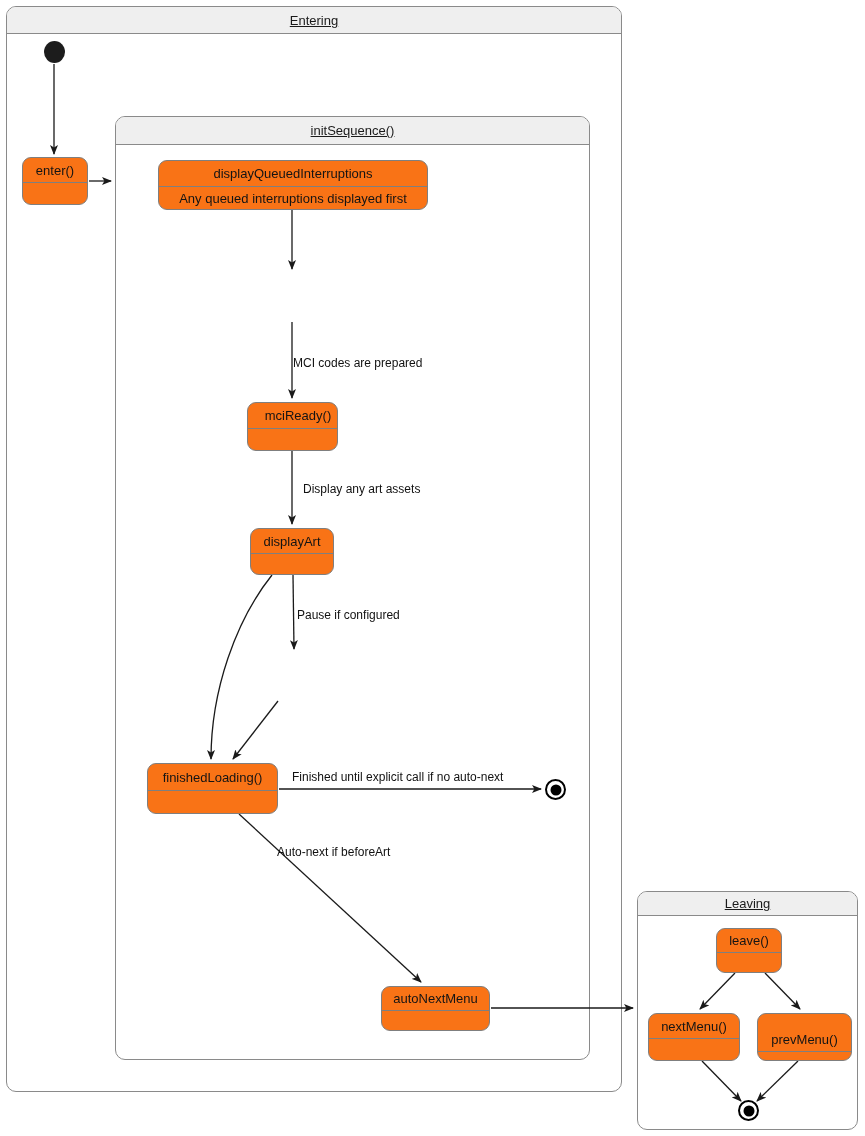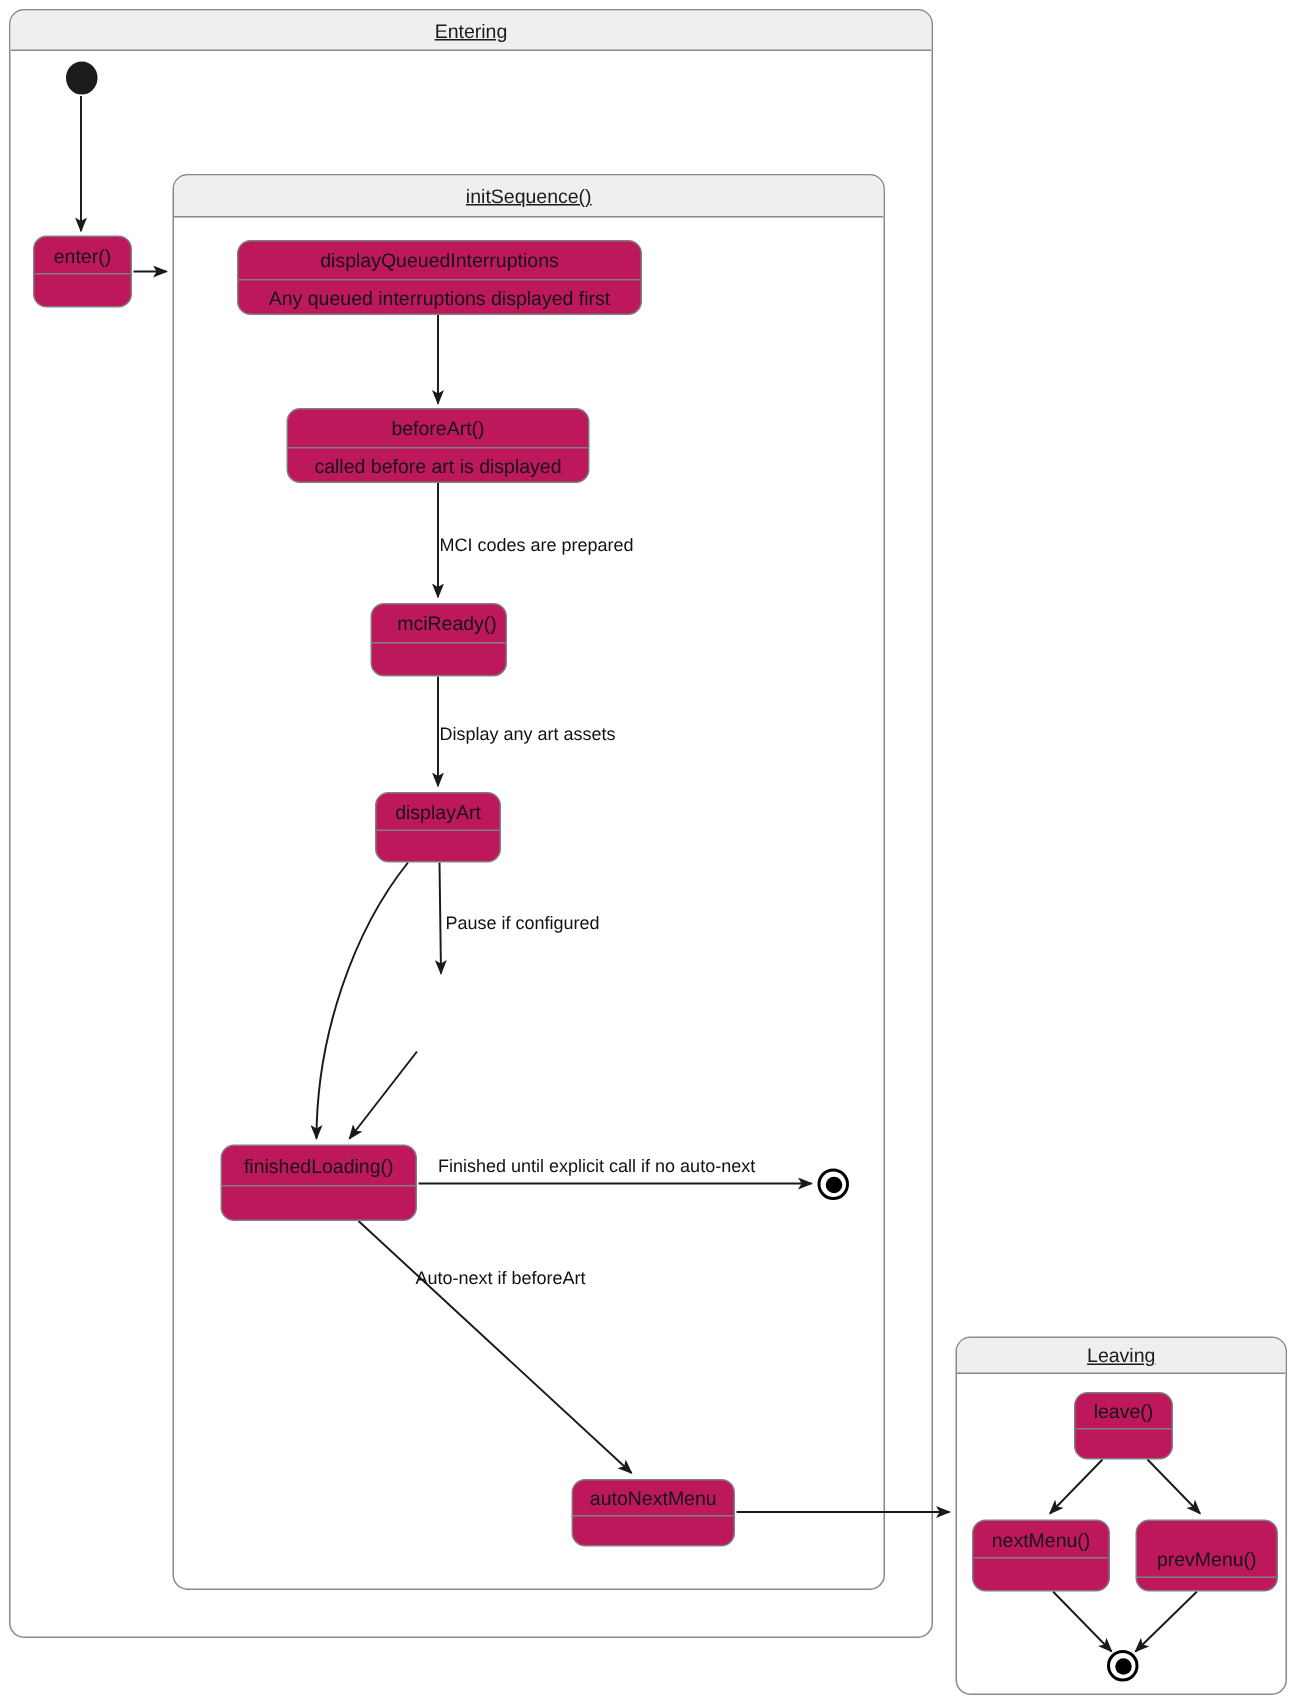--- a/index.html
+++ b/index.html
@@ -49,21 +49,21 @@
     align-items: center;
     justify-content: center;
     text-decoration: underline;
   }
   
   .state {
     position: absolute;
     box-sizing: border-box;
     border: 1px solid #7f7f7f;
     border-radius: 9px;
-    background: #be185d;
+    background: #f97316;
     overflow: hidden;
     display: flex;
     flex-direction: column;
   }
   .state > .state-title {
     box-sizing: border-box;
     flex: 0 0 auto;
     text-align: center;
     font-size: 13px;
     color: #141414;
@@ -197,25 +197,20 @@
     <div class="state-divider"></div>
     <div class="state-body empty"></div>
   </div>
 
   <div class="state" style="left:158px; top:160px; width:270px; height:50px;">
     <div class="state-title" style="height:25px;">displayQueuedInterruptions</div>
     <div class="state-divider"></div>
     <div class="state-body">Any queued interruptions displayed first</div>
   </div>
 
-  <div class="state" style="left:191px; top:272px; width:202px; height:50px;">
-    <div class="state-title" style="height:25px;">beforeArt()</div>
-    <div class="state-divider"></div>
-    <div class="state-body">called before art is displayed</div>
-  </div>
 
   <div class="state" style="left:247px; top:402px; width:91px; height:49px;">
     <div class="state-title" style="height:25px;padding-left:18px;">mciReady()</div>
     <div class="state-divider"></div>
     <div class="state-body empty"></div>
   </div>
 
   <div class="state" style="left:250px; top:528px; width:84px; height:47px;">
     <div class="state-title" style="height:24px;">displayArt</div>
     <div class="state-divider"></div>
@@ -248,21 +243,21 @@
   </div>
 
   <div class="state" style="left:757px; top:1013px; width:95px; height:48px;">
     <div class="state-title" style="height:24px;margin-top:13px;">prevMenu()</div>
     <div class="state-divider"></div>
     <div class="state-body empty"></div>
   </div>
 
   <div class="edge-label" style="left:293px; top:357px;">MCI codes are prepared</div>
 
-  <div class="edge-label" style="left:293px; top:483px;">Display any art assets</div>
+  <div class="edge-label" style="left:303px; top:483px;">Display any art assets</div>
 
   <div class="edge-label" style="left:297px; top:609px;">Pause if configured</div>
 
   <div class="edge-label" style="left:292px; top:771px;">Finished until explicit call if no auto-next</div>
 
   <div class="edge-label" style="left:277px; top:846px;">Auto-next if beforeArt</div>
 
 </div>
 
 </body></html>

